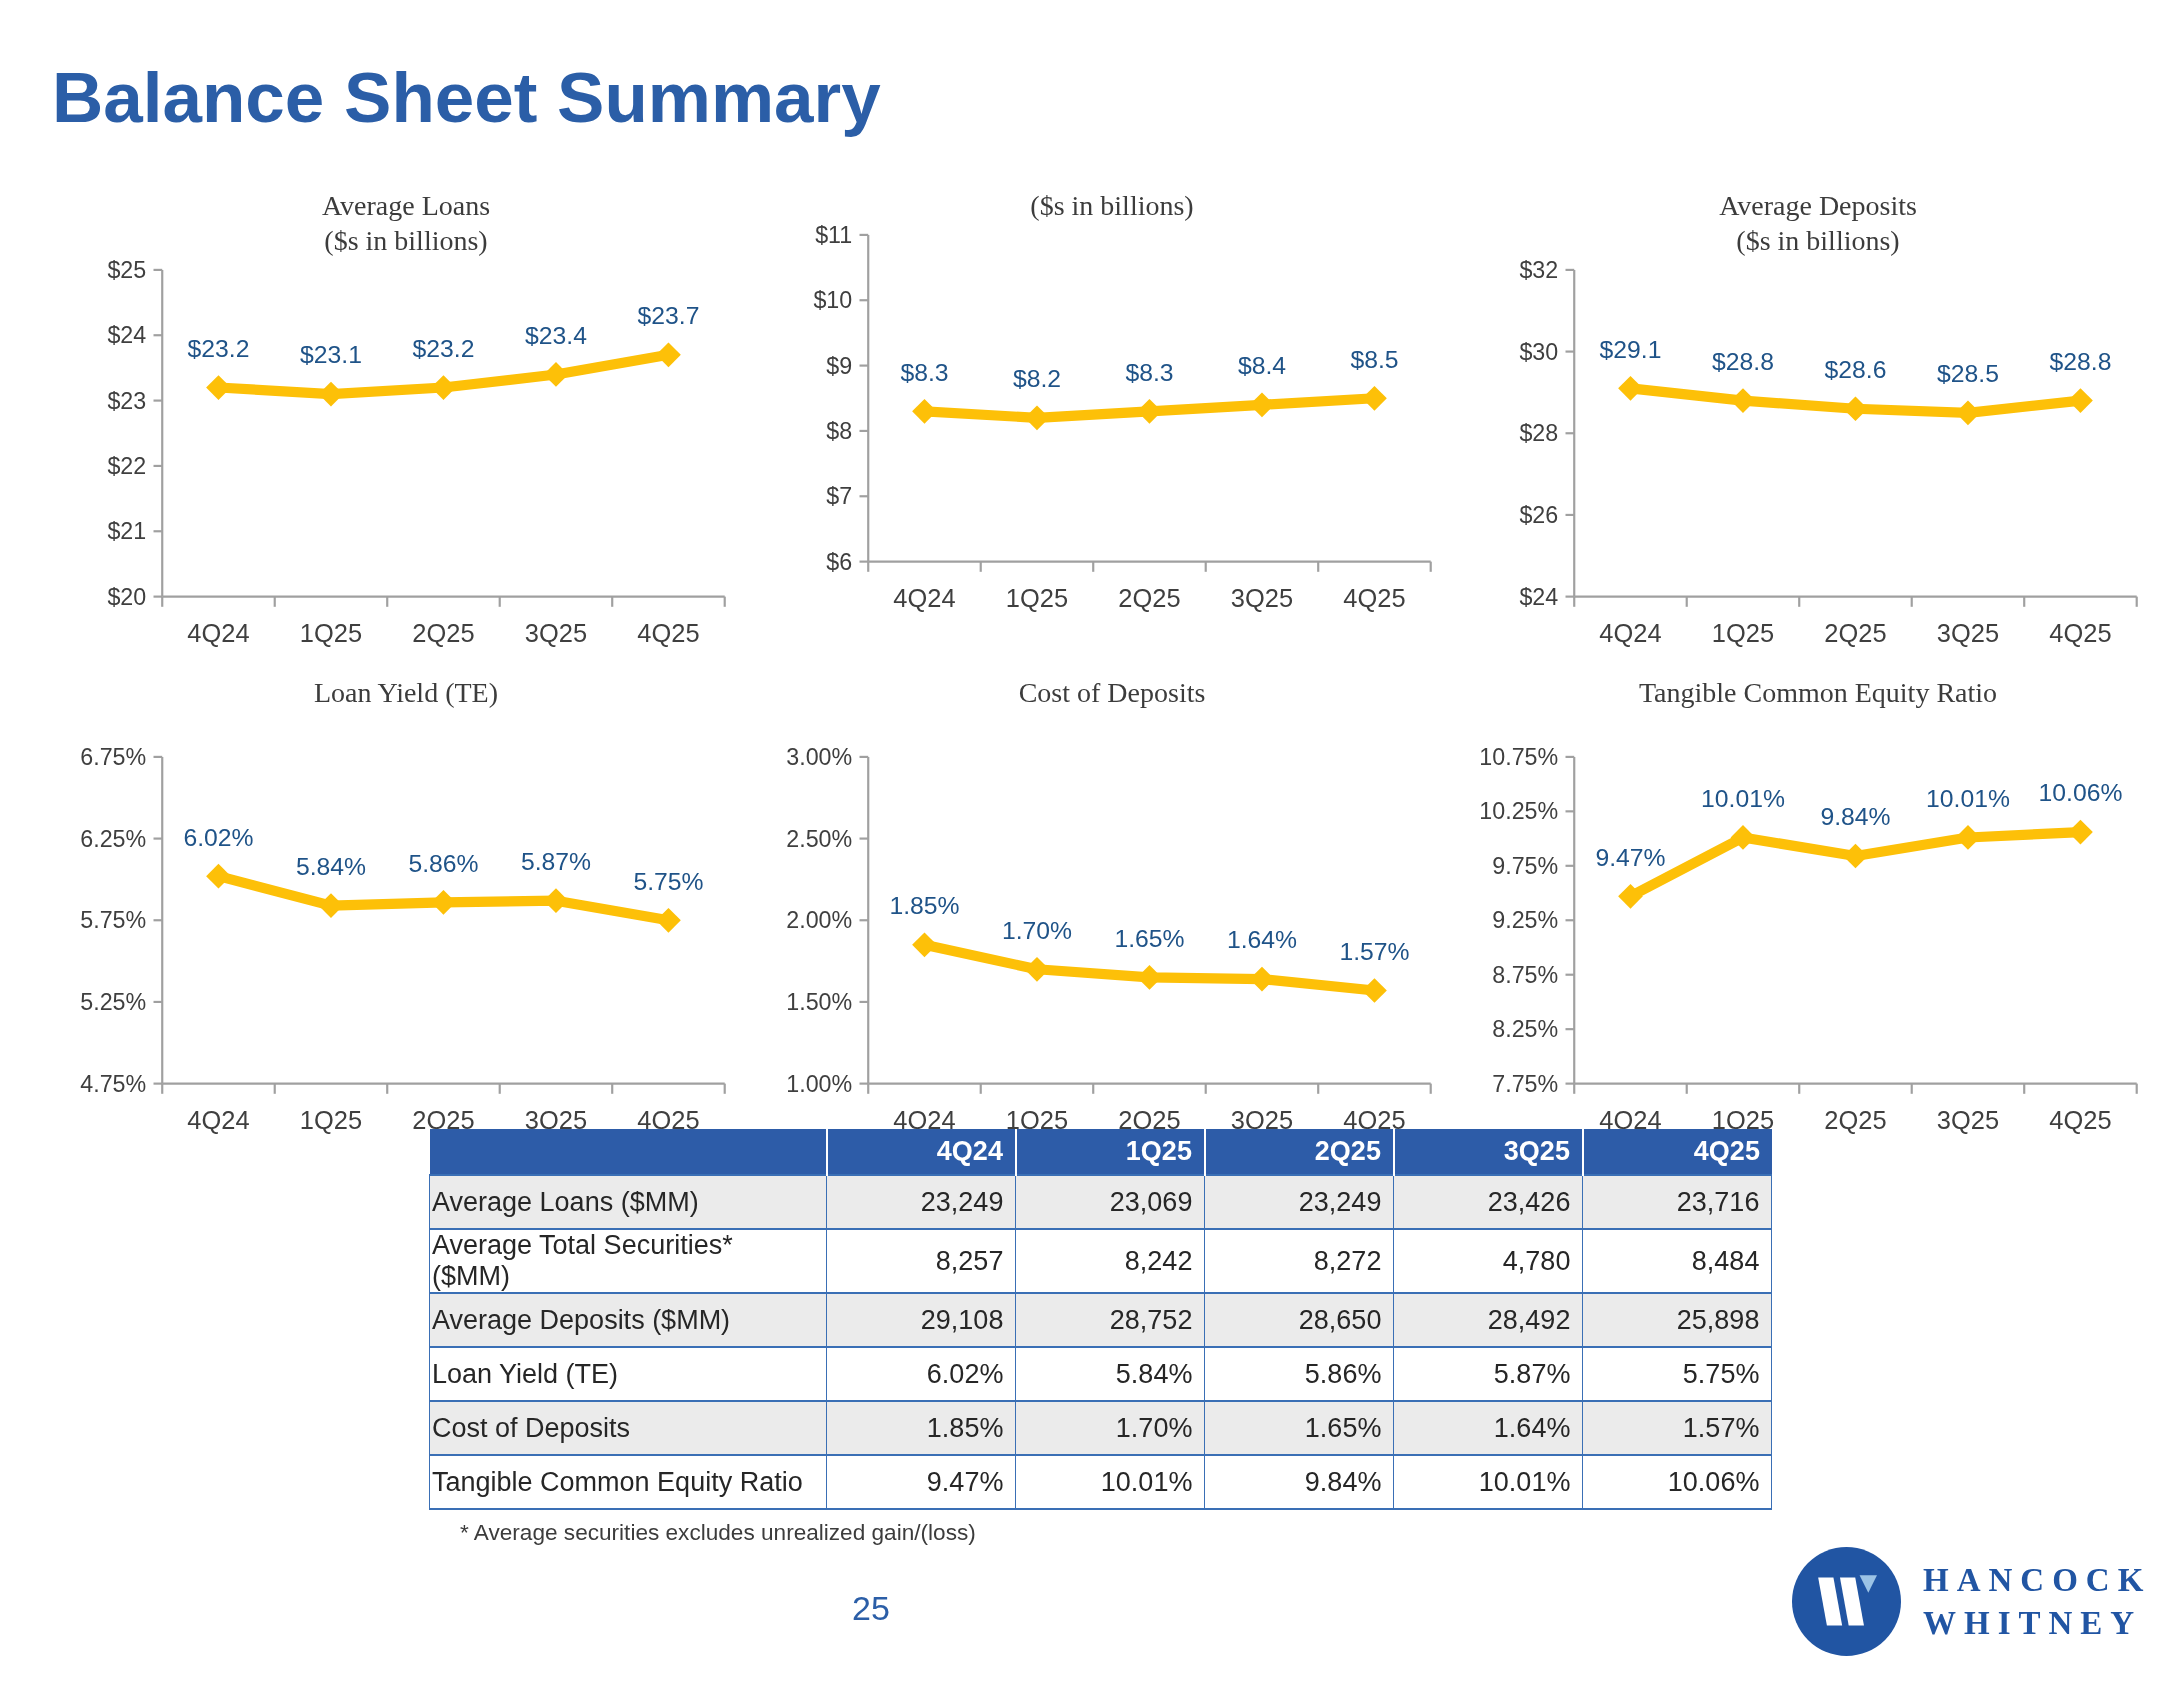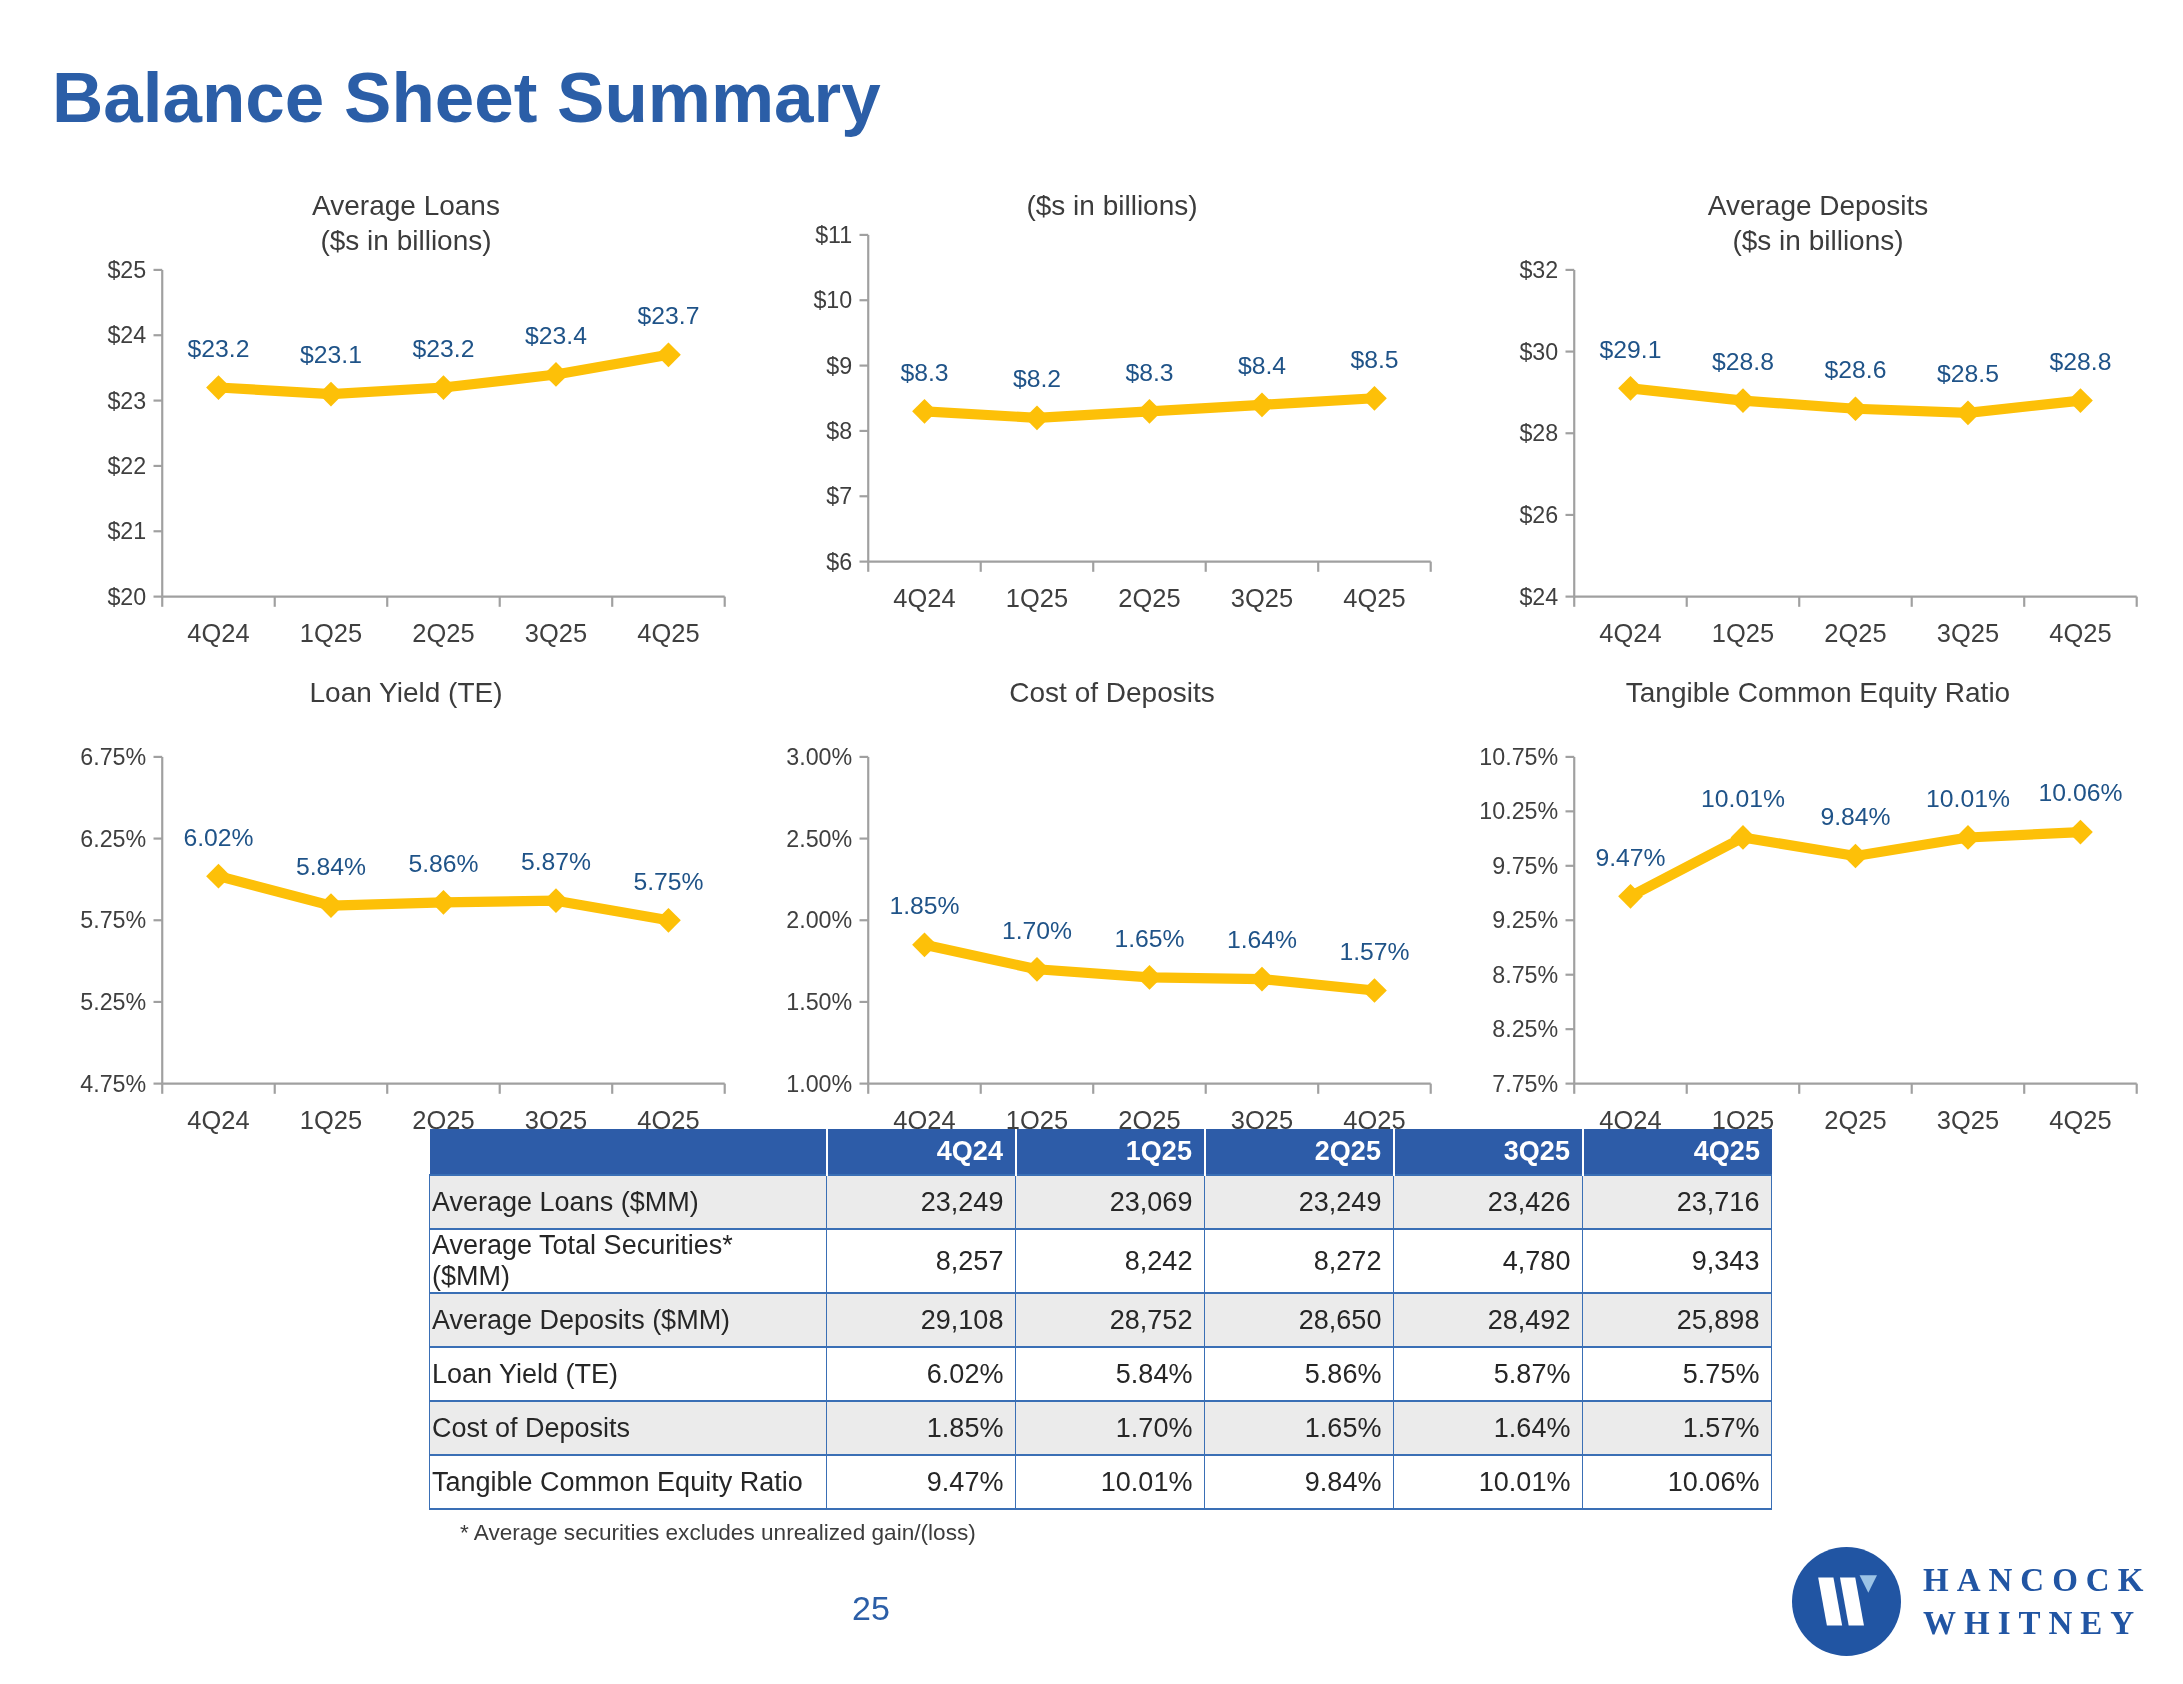--- a/index.html
+++ b/index.html
@@ -2,21 +2,21 @@
 <html style="font-size:11.6px"><head>
 <meta charset="utf-8">
 <style>
   html,body{margin:0;padding:0;background:#fff;}
   .slide{position:relative;width:2183px;height:1685px;background:#ffffff;
          font-family:"Liberation Sans",sans-serif;overflow:hidden;}
   .page-title{position:absolute;left:52px;top:57px;margin:0;font-size:71px;
               font-weight:bold;color:#2B5EA7;letter-spacing:0px;}
   figure.chart{position:absolute;width:684px;margin:0;}
   figure.chart .ctitle{text-align:center;font-size:28px;color:#3c3c3c;}
-  figure.chart .ctitle div{height:35px;line-height:35px;}
+  figure.chart .ctitle div{height:35px;line-height:35px;font-family:Liberation Serif, serif;}
   svg.plot{display:block;width:684px;height:408px;}
   .ylab{fill:#3f3f3f;font-size:32px;}
   .xlab{fill:#3f3f3f;font-size:35px;}
   .dlab{fill:#1F5388;font-size:34px;}
   .tablewrap{position:absolute;left:429px;top:1129px;width:1343px;}
   table.summary{border-collapse:collapse;width:1343px;table-layout:fixed;}
   table.summary thead th{background:#2D5CA8;color:#ffffff;font-weight:bold;font-size:27px;
       height:45px;text-align:right;padding:0 11.6px;border-right:2.2px solid #ffffff;}
   table.summary thead th:last-child{border-right:none;}
   table.summary tbody td{border:1.5px solid #3A6FB5;border-top:2.2px solid #3A6FB5;height:52px;
@@ -345,21 +345,21 @@
             <td>23,249</td>
             <td>23,426</td>
             <td>23,716</td>
           </tr>
           <tr>
             <td class="lbl">Average Total Securities* ($MM)</td>
             <td>8,257</td>
             <td>8,242</td>
             <td>8,272</td>
             <td>4,780</td>
-            <td>9,343</td>
+            <td>8,484</td>
           </tr>
           <tr class="g">
             <td class="lbl">Average Deposits ($MM)</td>
             <td>29,108</td>
             <td>28,752</td>
             <td>28,650</td>
             <td>28,492</td>
             <td>25,898</td>
           </tr>
           <tr>

